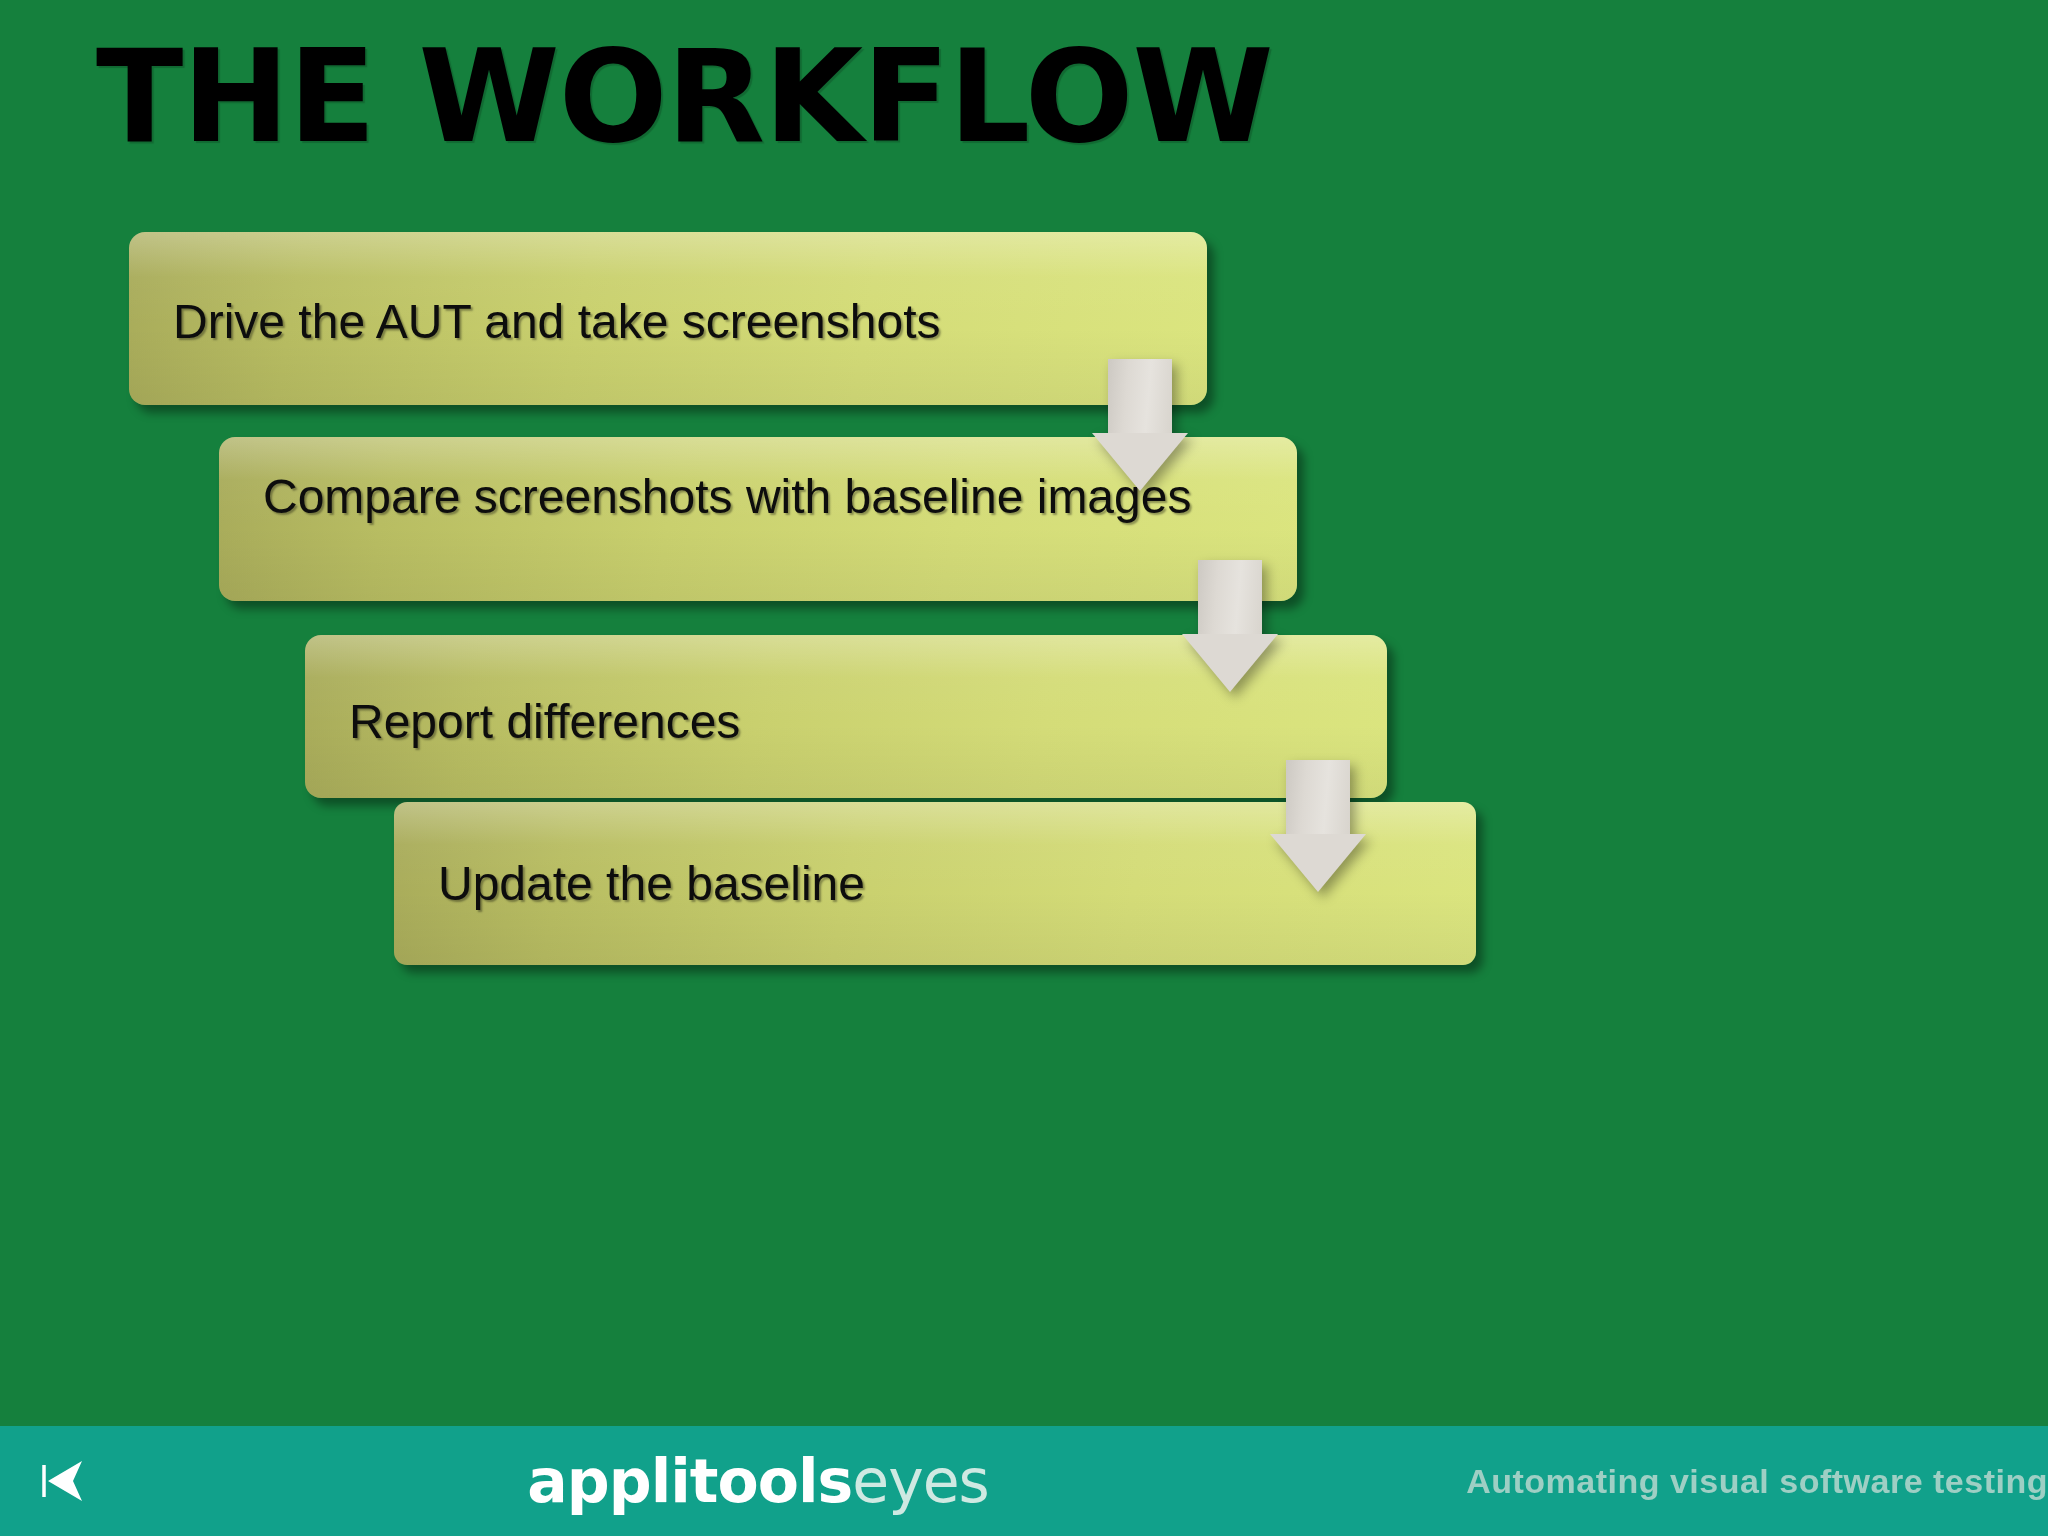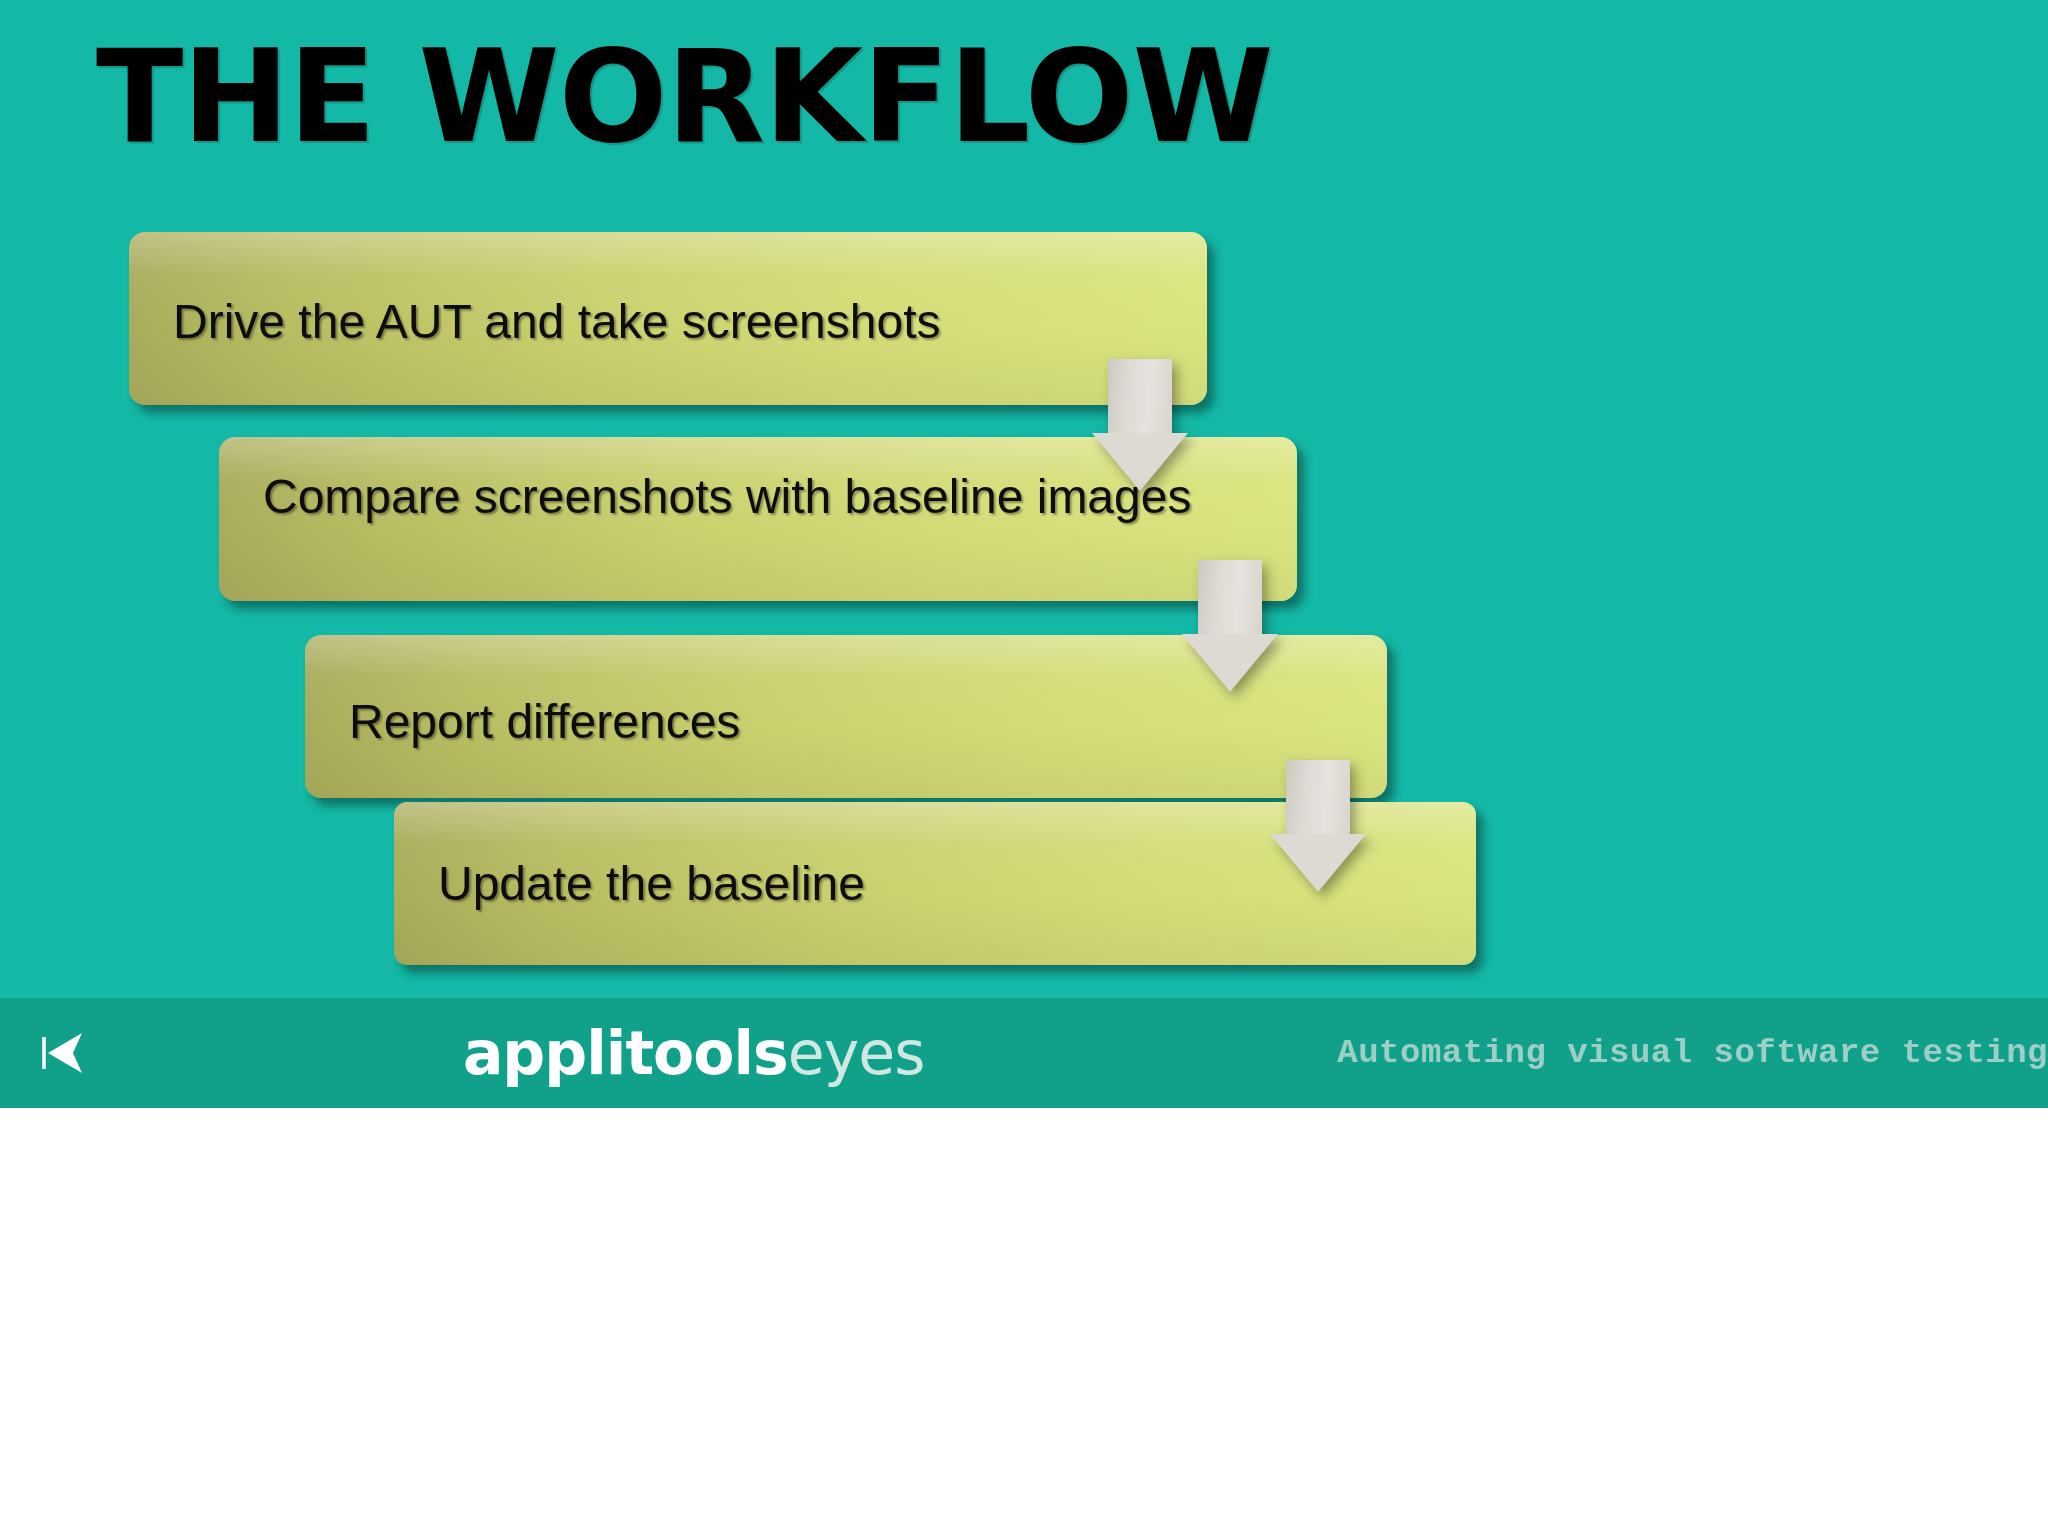--- a/index.html
+++ b/index.html
@@ -6,22 +6,22 @@
     margin: 0;
     padding: 0;
     background: #ffffff;
   }
   body {
     font-family: "Liberation Sans", sans-serif;
   }
   .slide {
     position: relative;
     width: 2048px;
-    height: 1108px;
-    background: #14b8a6;
+    height: 1536px;
+    background: #15803d;
     overflow: hidden;
   }
 
   
   .title {
     position: absolute;
     left: 96px;
     top: 28px;
     font-family: "DejaVu Sans", sans-serif;
     font-weight: 700;
@@ -143,21 +143,21 @@
     line-height: 1;
     color: #ffffff;
     white-space: nowrap;
     letter-spacing: -1px;
   }
   .brand-name .b-strong { font-weight: 700; }
   .brand-name .b-light  { font-weight: 400; color: #cfe9e2; }
 
   .tagline {
     margin-left: 56px;
-    font-family: Liberation Mono, monospace;
+    font-family: Liberation Sans, sans-serif;
     font-weight: 700;
     font-size: 34px;
     letter-spacing: 0.5px;
     color: #9ecfc4;
     white-space: nowrap;
   }
 </style>
 </head>
 <body>
 

